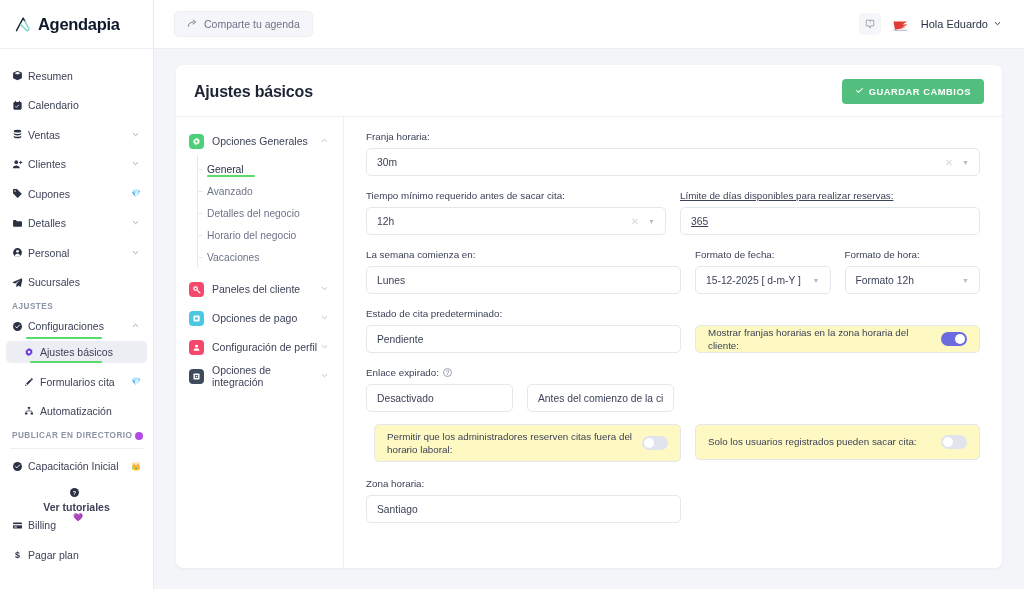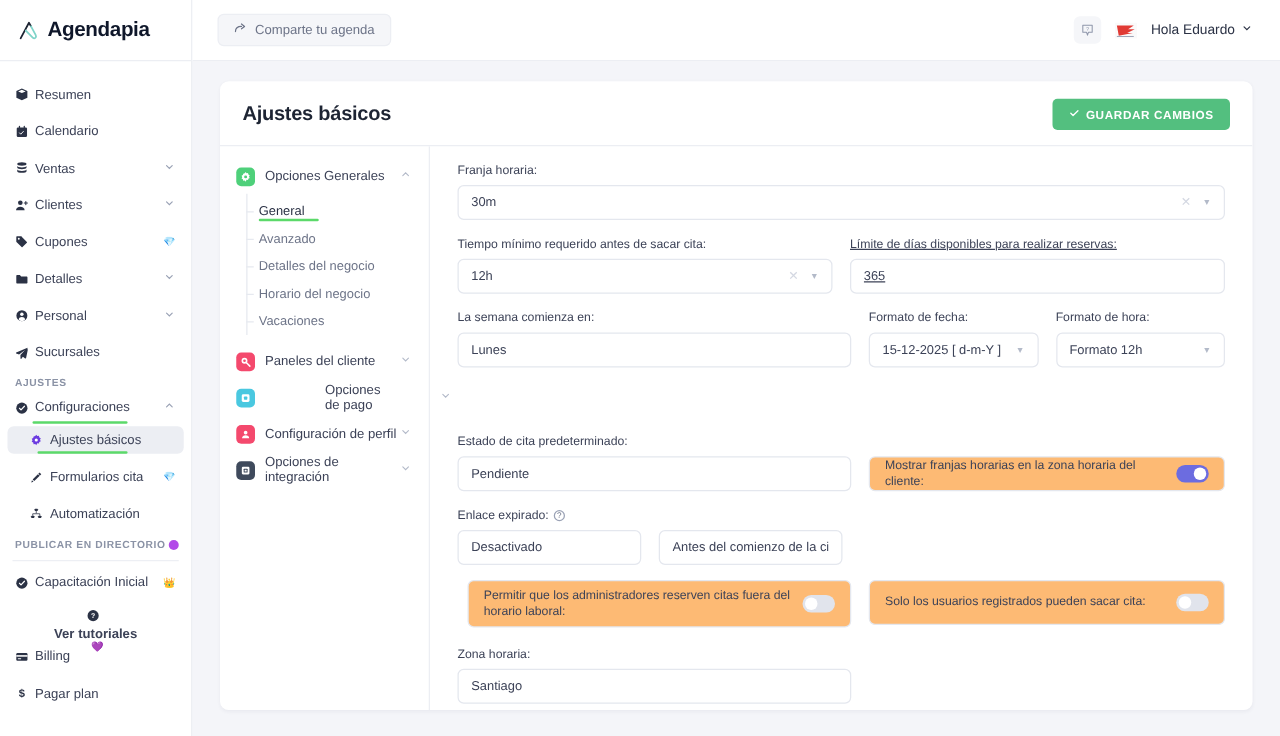--- a/index.html
+++ b/index.html
@@ -125,21 +125,21 @@
   .flabel { font-size: 9.8px; color: #3c4257; margin-bottom: 6px; display:flex; align-items:center; gap:4px;}
   .fctl {
     height: 28px; border: 1px solid #e4e7ee; border-radius: 5px; background: #fff;
     display: flex; align-items: center; padding: 0 10px; font-size: 10.3px; color: #3c4257;
     cursor: text;
   }
   .fctl .val { flex: 1; white-space: nowrap; overflow: hidden; }
   .clear-x { color: #d4d8e2; font-size: 10px; margin-right: 9px; cursor: pointer; }
   .caret { color: #b3bac9; font-size: 7px; cursor: pointer; }
   .toggle-box {
-    border: 1px solid #e4e7ee; border-radius: 5px; background: #fdba74;
+    border: 1px solid #e4e7ee; border-radius: 5px; background: #fef9c3;
     display: flex; align-items: center; padding: 0 12px; min-height: 28px;
   }
   .toggle-box .tlabel { flex: 1; font-size: 9.8px; color: #3c4257; line-height: 1.35; }
   .sw { width: 26px; height: 14px; border-radius: 8px; background: #e1e4ec; position: relative; flex: 0 0 26px; cursor: pointer; }
   .sw .knob { position:absolute; top:2px; left:2px; width:10px; height:10px; border-radius:50%; background:#fff; transition:none; }
   .sw.on { background: #6c6ce0; }
   .sw.on .knob { left: 14px; }
   .helpq {
     display:inline-flex; width:9px; height:9px; border:1px solid #9aa2b5; border-radius:50%;
     align-items:center; justify-content:center; font-size:6.5px; color:#6d7488; cursor:pointer;
@@ -475,21 +475,21 @@
                 <span class="lbl">Paneles del cliente</span>
                 <span class="chev">
                   <svg viewBox="0 0 12 12" width="9" height="9" fill="none">
                       <path d="M3 4.7 6 7.6 9 4.7" stroke="currentColor" stroke-width="1.2" stroke-linecap="round"></path>
                     </svg>
                 </span>
               </div>
             </div>
 
             <div class="sn-group">
-              <div class="sn-head" style="margin-top:5px;gap:48px;">
+              <div class="sn-head" style="margin-top:5px;">
                 <span class="sn-ico" style="background:#4ac8e0;">
                   <svg viewBox="0 0 16 16" fill="currentColor">
                       <rect x="2.5" y="2.5" width="11" height="11" rx="2"></rect>
                       <rect x="5.6" y="5.6" width="4.8" height="4.8" rx="1" fill="#4ac8e0"></rect>
                     </svg>
                 </span>
                 <span class="lbl">Opciones de pago</span>
                 <span class="chev">
                   <svg viewBox="0 0 12 12" width="9" height="9" fill="none">
                       <path d="M3 4.7 6 7.6 9 4.7" stroke="currentColor" stroke-width="1.2" stroke-linecap="round"></path>
@@ -581,21 +581,21 @@
               <div class="fgrp" style="flex:1;">
                 <label class="flabel">Formato de hora:</label>
                 <div class="fctl">
                   <span class="val">Formato 12h</span>
                   <span class="caret">▼</span>
                 </div>
               </div>
             </div>
 
             <div class="frow" style="align-items:flex-end;">
-              <div class="fgrp" style="flex:0 0 315px;margin-top:40px;">
+              <div class="fgrp" style="flex:0 0 315px;">
                 <label class="flabel">Estado de cita predeterminado:</label>
                 <div class="fctl">
                   <span class="val">Pendiente</span>
                 </div>
               </div>
               <div class="fgrp" style="flex:1;">
                 <div class="toggle-box">
                   <span class="tlabel">Mostrar franjas horarias en la zona horaria del cliente:</span>
                   <span class="sw on">
                       <span class="knob"></span>

